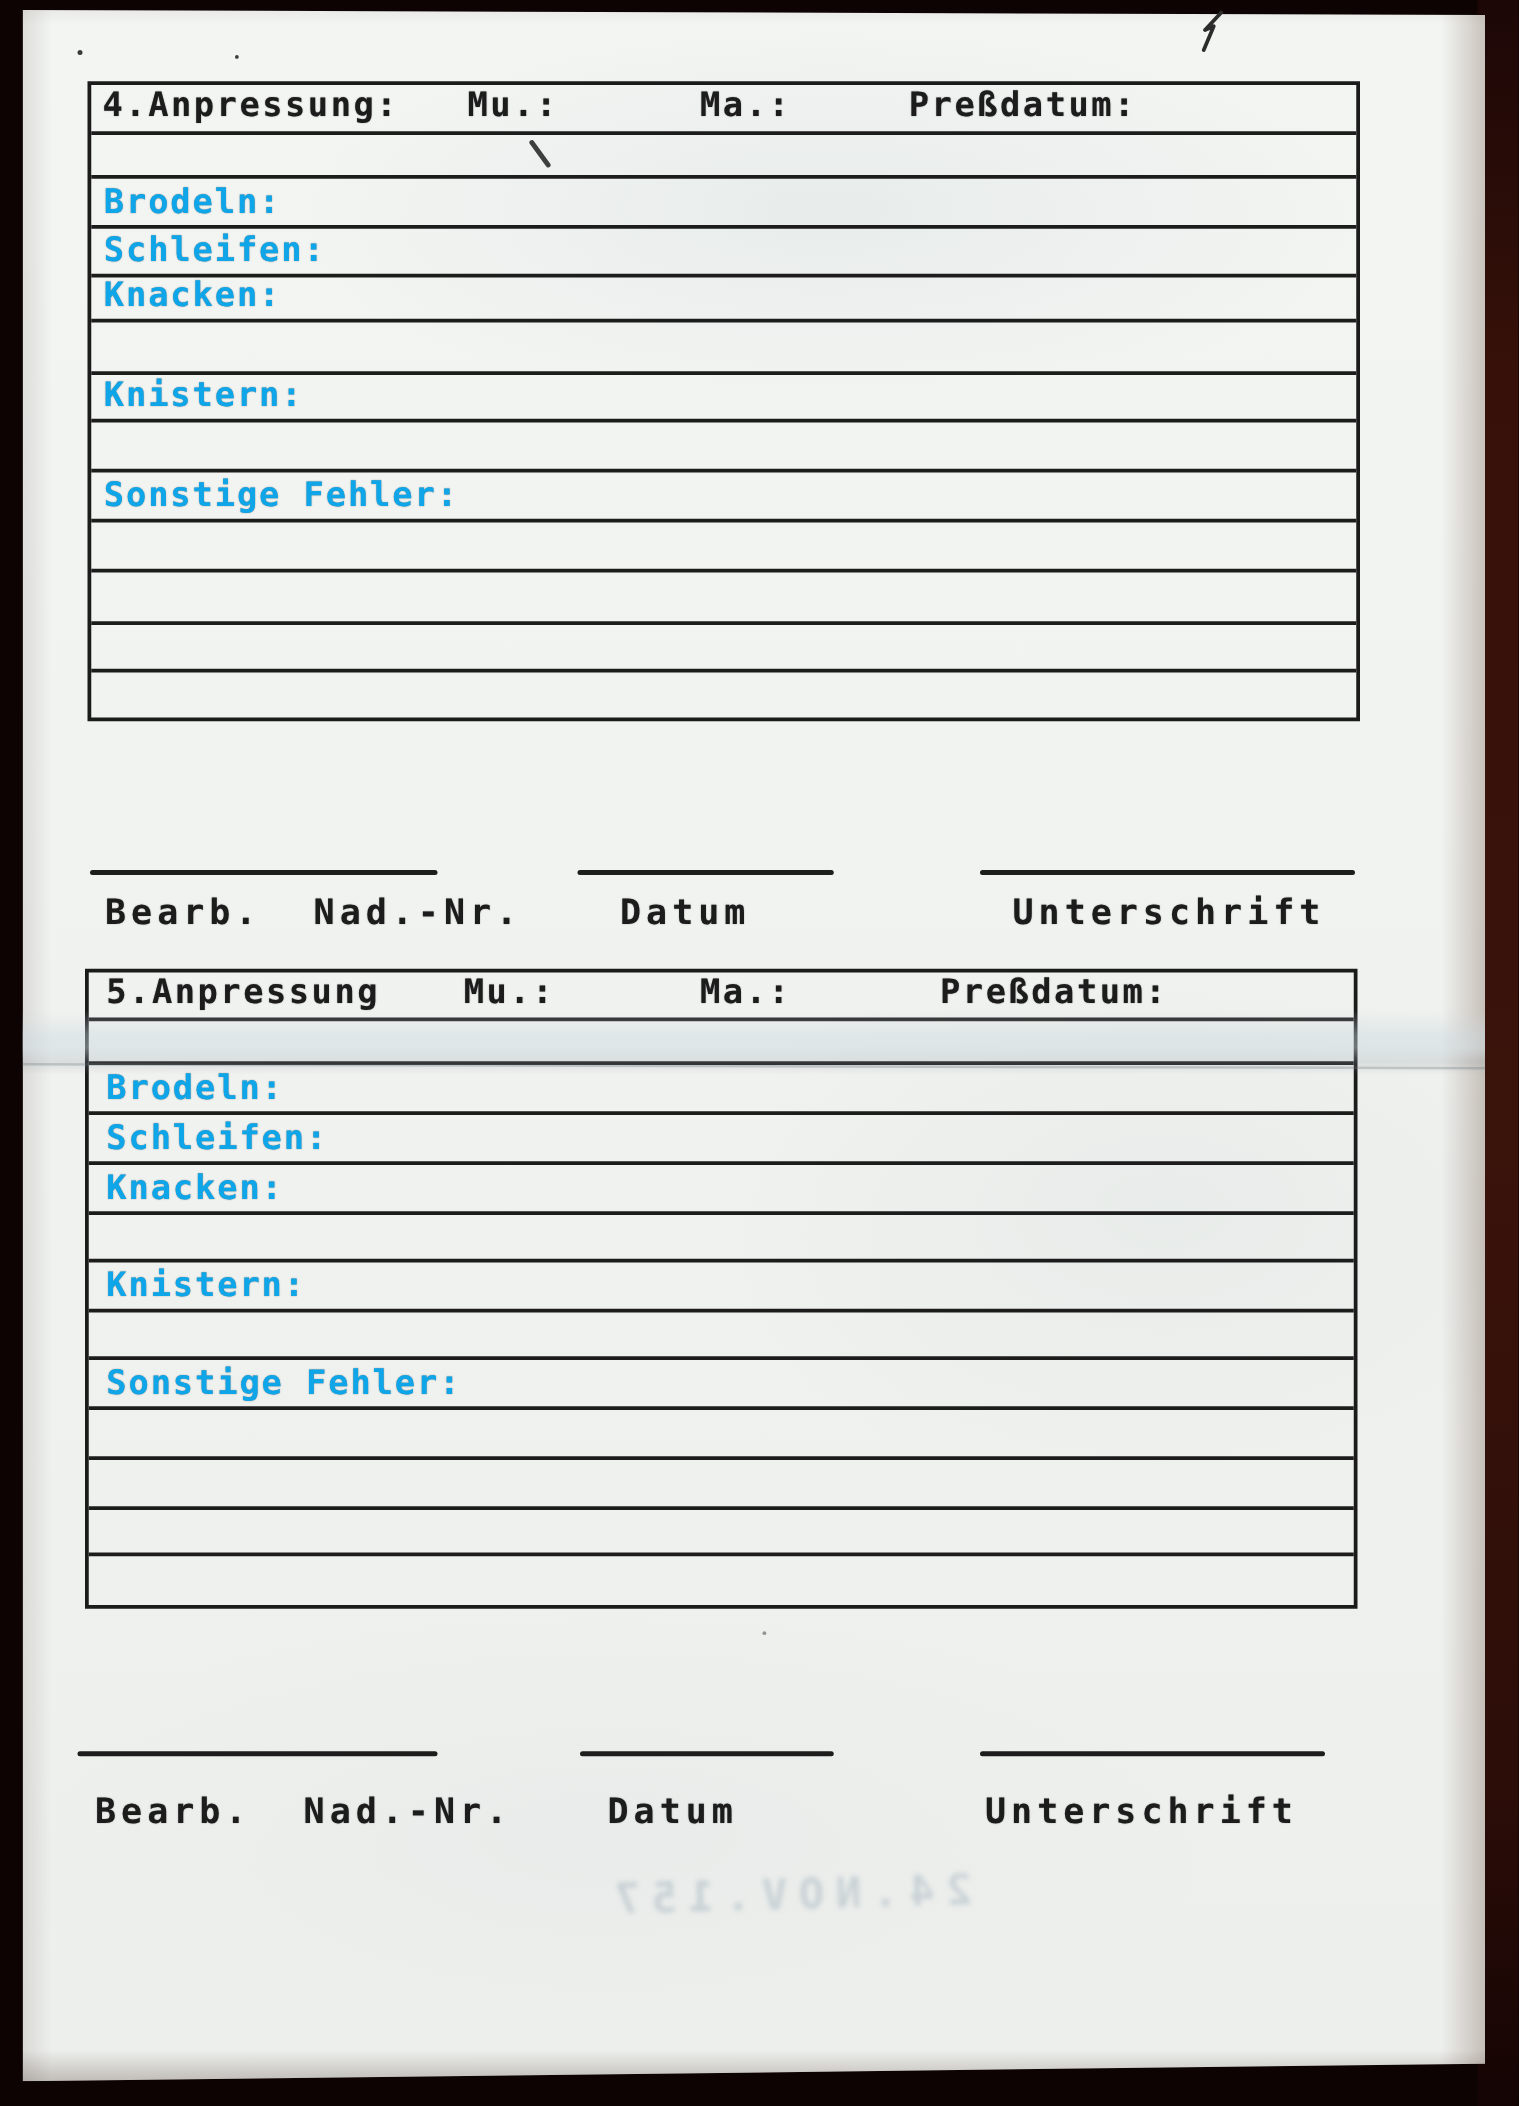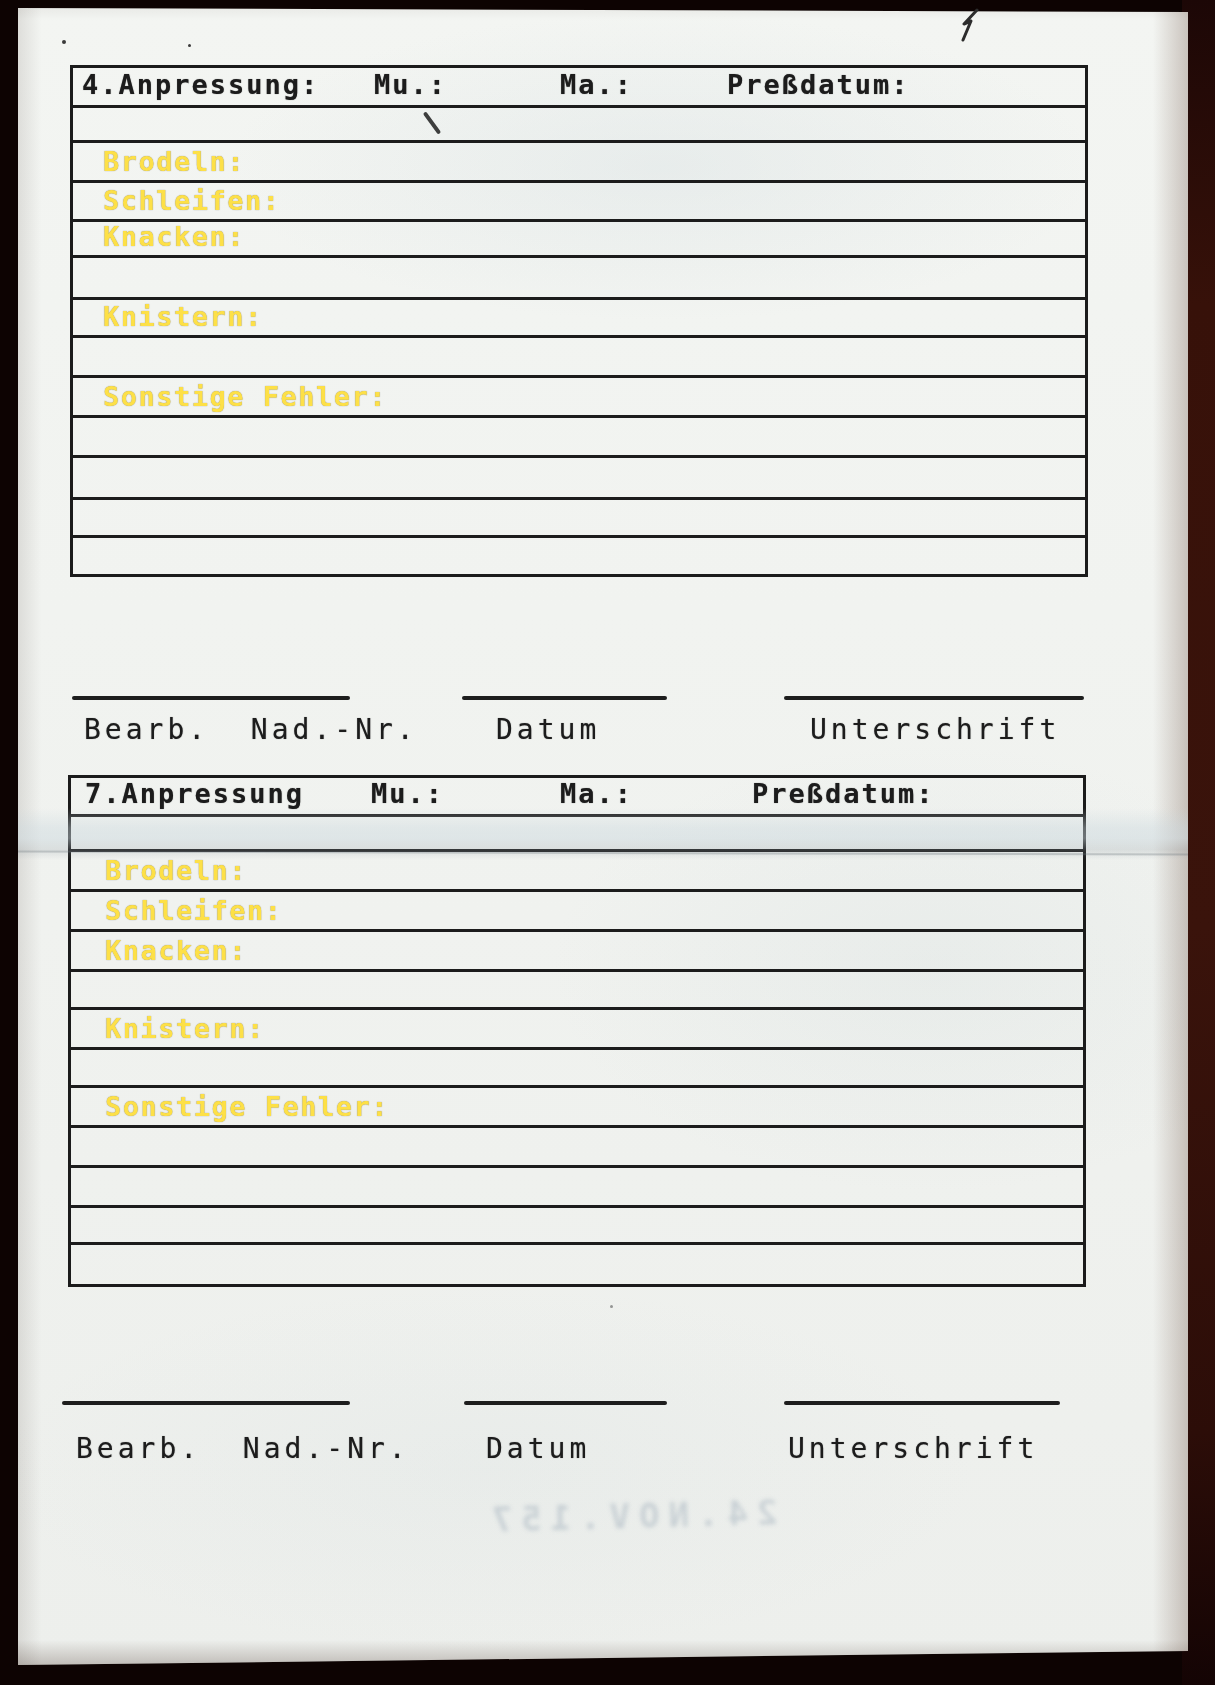--- a/index.html
+++ b/index.html
@@ -28,31 +28,31 @@
   
   .form-table{
     position:absolute;border:3px solid #1b1b1b;box-sizing:border-box;
   }
   .row{
     position:relative;border-bottom:3px solid #1c1c1c;box-sizing:border-box;
     display:flex;align-items:flex-end;
   }
   .row:last-child{border-bottom:none;}
   .lbl{
-    font-size:27px;font-weight:700;letter-spacing:1.5px;color:#fde047;
-    padding-bottom:3px;white-space:pre;text-shadow:0 0 1px rgba(25,25,25,.55);margin-left:20px;
+    font-size:27px;font-weight:700;letter-spacing:1.5px;color:#0ea5e9;
+    padding-bottom:3px;white-space:pre;text-shadow:0 0 1px rgba(25,25,25,.55);
   }
   .hspan{
     position:absolute;bottom:5px;font-size:27px;font-weight:700;letter-spacing:2px;
     color:#1c1c1c;white-space:pre;text-shadow:0 0 1px rgba(25,25,25,.55);
   }
   
   .sigline{position:absolute;height:4px;background:#1d1d1d;border-radius:2px;}
   .siglabel{
-    position:absolute;font-size:28px;font-weight:400;letter-spacing:4px;
+    position:absolute;font-size:28px;font-weight:700;letter-spacing:4px;
     color:#1c1c1c;white-space:pre;text-shadow:0 0 1px rgba(25,25,25,.5);
   }
   
   .crease{
     position:absolute;left:18px;top:808px;width:1170px;height:52px;pointer-events:none;
     background:linear-gradient(180deg,
       rgba(202,214,220,0) 0%,rgba(203,216,222,.42) 38%,rgba(203,216,222,.48) 58%,
       rgba(140,152,160,.22) 80%,rgba(202,214,220,0) 100%);
   }
   .crease-line{
@@ -130,21 +130,21 @@
 
   <div class="sigline" style="left:72px;top:696px;width:278px;"></div>
   <div class="sigline" style="left:462px;top:696px;width:205px;"></div>
   <div class="sigline" style="left:784px;top:696px;width:300px;"></div>
   <span class="siglabel" style="left:84px;top:713px;">Bearb.  Nad.-Nr.</span>
   <span class="siglabel" style="left:496px;top:713px;">Datum</span>
   <span class="siglabel" style="left:810px;top:713px;">Unterschrift</span>
 
   <div class="form-table" style="left:68px;top:775px;width:1018px;">
     <div class="row" style="height:39px">
-      <span class="hspan" style="left:14px">7.Anpressung</span>
+      <span class="hspan" style="left:14px">5.Anpressung</span>
       <span class="hspan" style="left:300px">Mu.:</span>
       <span class="hspan" style="left:489px">Ma.:</span>
       <span class="hspan" style="left:681px">Preßdatum:</span>
     </div>
     <div class="row" style="height:35px">
         <span class="lbl" style="padding-left:14px"></span>
       </div>
     <div class="row" style="height:40px">
         <span class="lbl" style="padding-left:14px">Brodeln:</span>
       </div>

